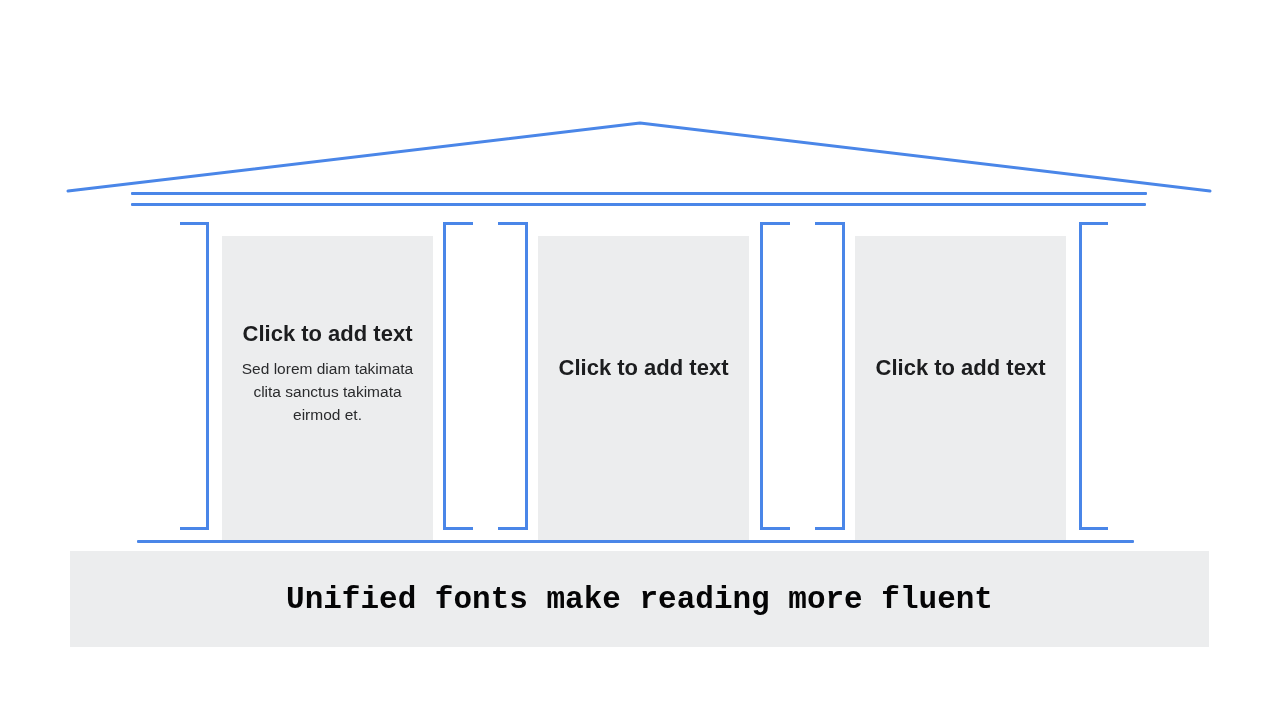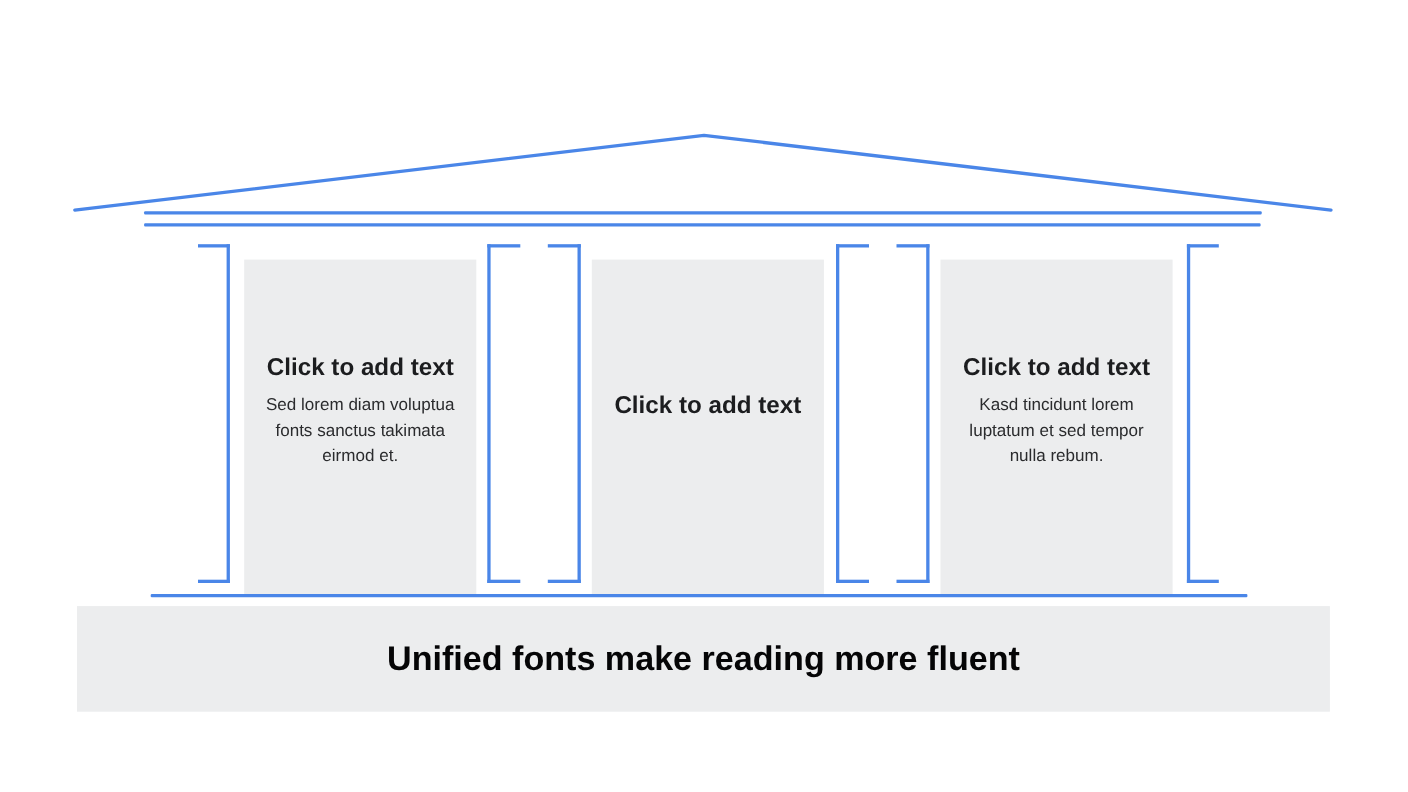--- a/index.html
+++ b/index.html
@@ -94,20 +94,21 @@
     display: flex;
     align-items: center;
     justify-content: center;
   }
   .base-bar h1 {
     margin: 0;
     font-size: 31px;
     font-weight: bold;
     color: var(--title_text, #050506);
     white-space: nowrap;
+    font-family: Liberation Mono, monospace;
   }
 </style>
 </head>
 <body>
 
 <div class="canvas">
 
   <svg class="roof-svg" viewBox="0 0 1280 720" xmlns="http://www.w3.org/2000/svg" aria-hidden="true">
     <polyline points="68,191 640,123 1210,191" fill="none" style="stroke: var(--accent, #4a86e8);" stroke-width="3" stroke-linejoin="round" stroke-linecap="round"></polyline>
   </svg>
@@ -117,30 +118,29 @@
 
   <div class="bracket face-right b-outer-left"></div>
   <div class="bracket face-left  b-p1-left"></div>
   <div class="bracket face-right b-p1-right"></div>
   <div class="bracket face-left  b-p2-left"></div>
   <div class="bracket face-right b-p2-right"></div>
   <div class="bracket face-left  b-outer-right"></div>
 
   <div class="card card-1">
     <h2>Click to add text</h2>
-    <p>Sed lorem diam voluptua fonts sanctus takimata eirmod et.</p>
+    <p>Sed lorem diam takimata clita sanctus takimata eirmod et.</p>
   </div>
 
   <div class="card card-2">
     <h2>Click to add text</h2>
   </div>
 
   <div class="card card-3">
     <h2>Click to add text</h2>
-    <p>Kasd tincidunt lorem luptatum et sed tempor nulla rebum.</p>
   </div>
 
   <div class="hline stylobate"></div>
 
   <div class="base-bar">
     <h1>Unified fonts make reading more fluent</h1>
   </div>
 
 </div>
 

